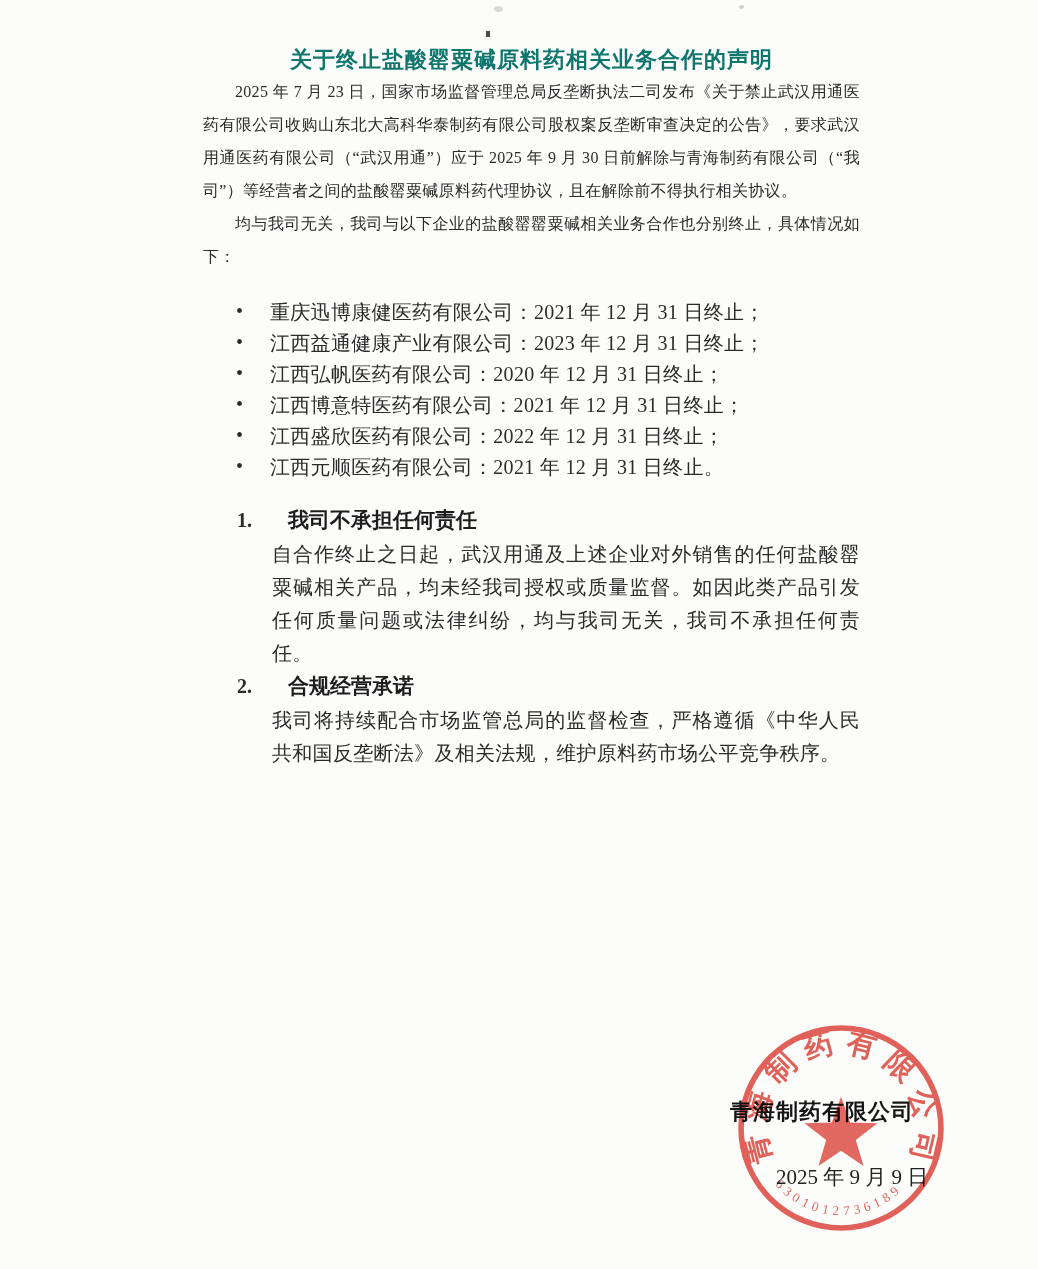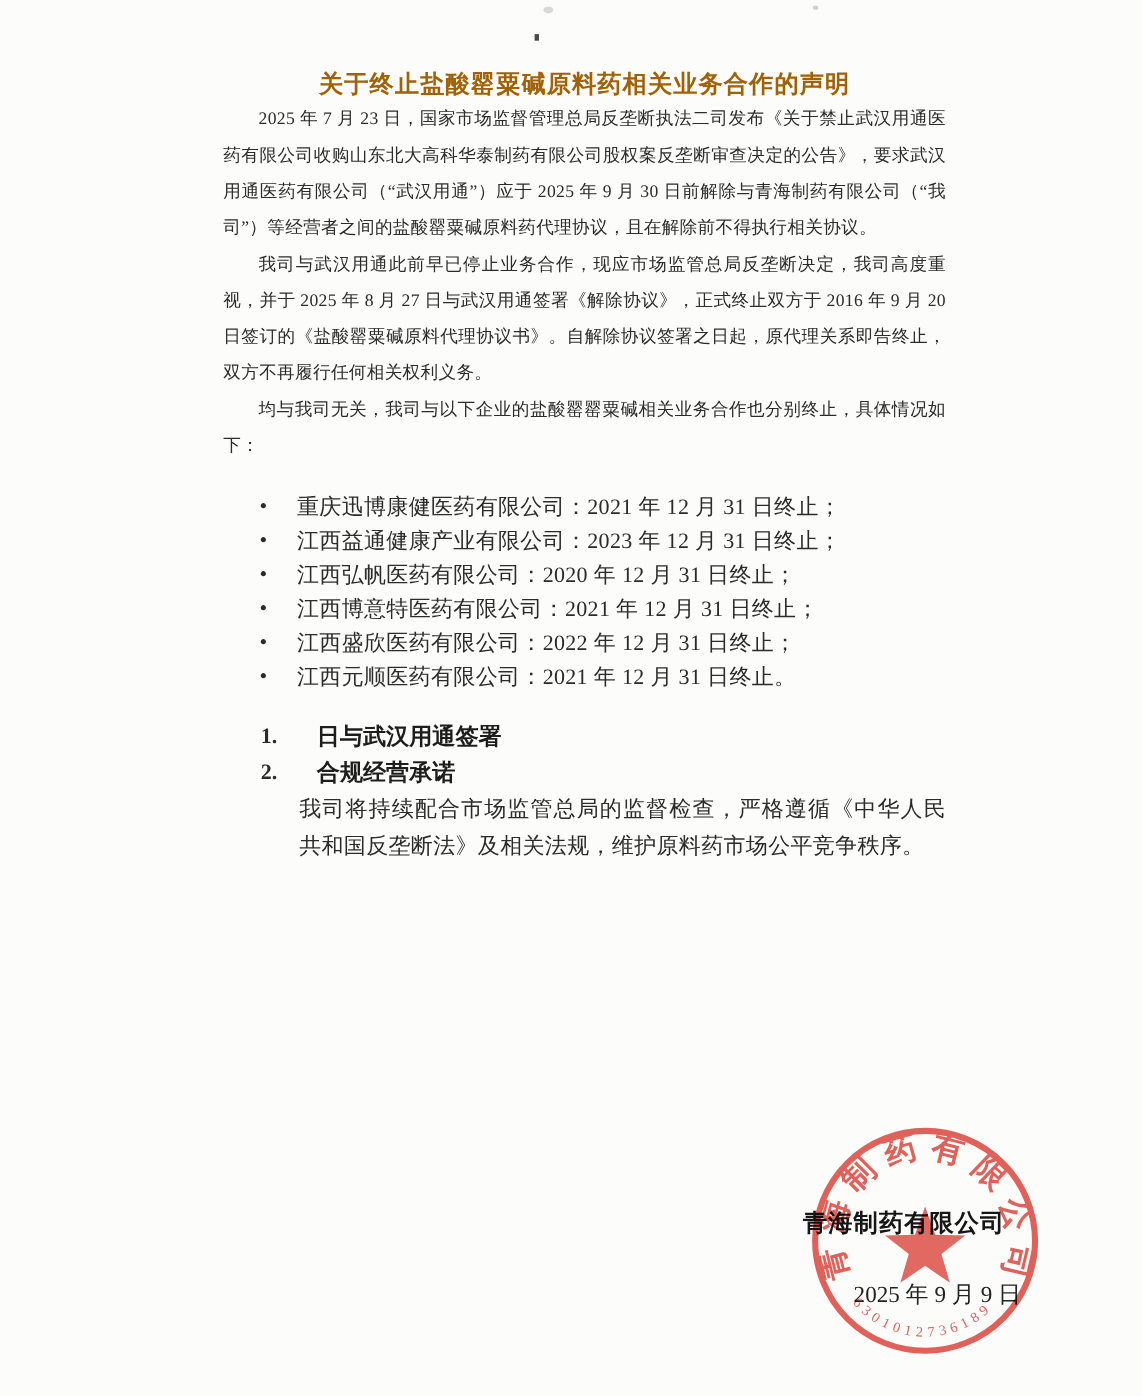--- a/index.html
+++ b/index.html
@@ -8,25 +8,25 @@
     background:#fcfcfb;
     position:relative;
     overflow:hidden;
     font-family:"Liberation Serif","DejaVu Serif",serif;
     color:#2b2b2b;
   }
   .content{
     position:absolute;left:203px;top:0;width:657px;
   }
   .doc-title{
-    margin-top:62px;
+    margin-top:45px;
     text-align:center;
     font-size:22px;
     font-weight:bold;
-    color:#a16207;
+    color:#0f766e;
     line-height:30px;
     letter-spacing:1px;
   }
   p.body-para{
     margin:0;
     font-size:16px;
     line-height:33px;
     text-align:justify;
     text-indent:2em;
     letter-spacing:0.3px;
@@ -118,21 +118,20 @@
 
 <div class="speck speck1"></div>
 <div class="speck speck2"></div>
 <div class="speck speck3"></div>
 
 <div class="content">
 
   <div class="doc-title">关于终止盐酸罂粟碱原料药相关业务合作的声明</div>
 
   <p class="body-para p1">2025 年 7 月 23 日，国家市场监督管理总局反垄断执法二司发布《关于禁止武汉用通医药有限公司收购山东北大高科华泰制药有限公司股权案反垄断审查决定的公告》，要求武汉用通医药有限公司（“武汉用通”）应于 2025 年 9 月 30 日前解除与青海制药有限公司（“我司”）等经营者之间的盐酸罂粟碱原料药代理协议，且在解除前不得执行相关协议。</p>
-  <p class="body-para p2">我司与武汉用通此前早已停止业务合作，现应市场监管总局反垄断决定，我司高度重视，并于 2025 年 8 月 27 日与武汉用通签署《解除协议》，正式终止双方于 2016 年 9 月 20 日签订的《盐酸罂粟碱原料代理协议书》。自解除协议签署之日起，原代理关系即告终止，双方不再履行任何相关权利义务。</p>
   <p class="body-para p3">均与我司无关，我司与以下企业的盐酸罂罂粟碱相关业务合作也分别终止，具体情况如下：</p>
 
   <ul class="term-list">
     <li>
       <span class="bullet">•</span>
       <span>重庆迅博康健医药有限公司：2021 年 12 月 31 日终止；</span>
     </li>
     <li>
       <span class="bullet">•</span>
       <span>江西益通健康产业有限公司：2023 年 12 月 31 日终止；</span>
@@ -151,21 +150,22 @@
     </li>
     <li>
       <span class="bullet">•</span>
       <span>江西元顺医药有限公司：2021 年 12 月 31 日终止。</span>
     </li>
   </ul>
 
 
   <div class="num-item num-item-1">
     <span class="num-label">1.</span>
-    <div class="num-title">日与武汉用通签署</div>
+    <div class="num-title">我司不承担任何责任</div>
+    <div class="num-body">自合作终止之日起，武汉用通及上述企业对外销售的任何盐酸罂粟碱相关产品，均未经我司授权或质量监督。如因此类产品引发任何质量问题或法律纠纷，均与我司无关，我司不承担任何责任。</div>
   </div>
 
   <div class="num-item num-item-2">
     <span class="num-label">2.</span>
     <div class="num-title">合规经营承诺</div>
     <div class="num-body">我司将持续配合市场监管总局的监督检查，严格遵循《中华人民共和国反垄断法》及相关法规，维护原料药市场公平竞争秩序。</div>
   </div>
 
 </div>
 

